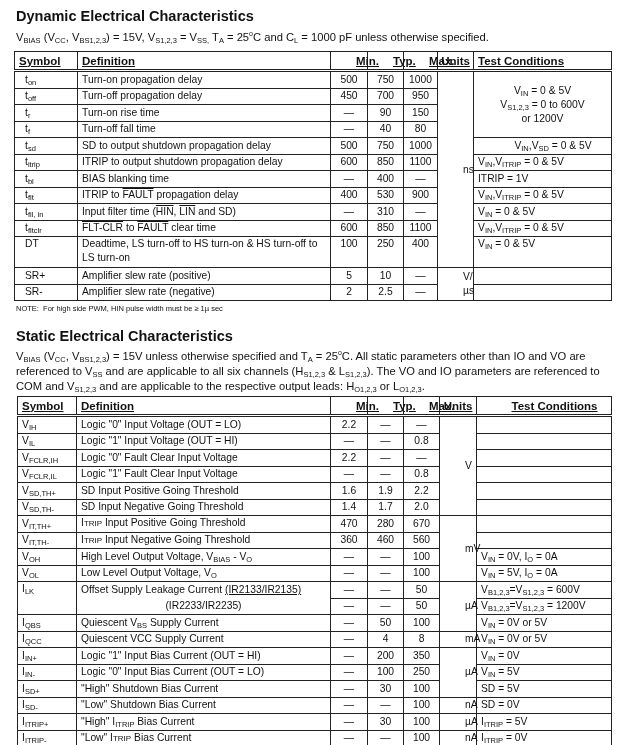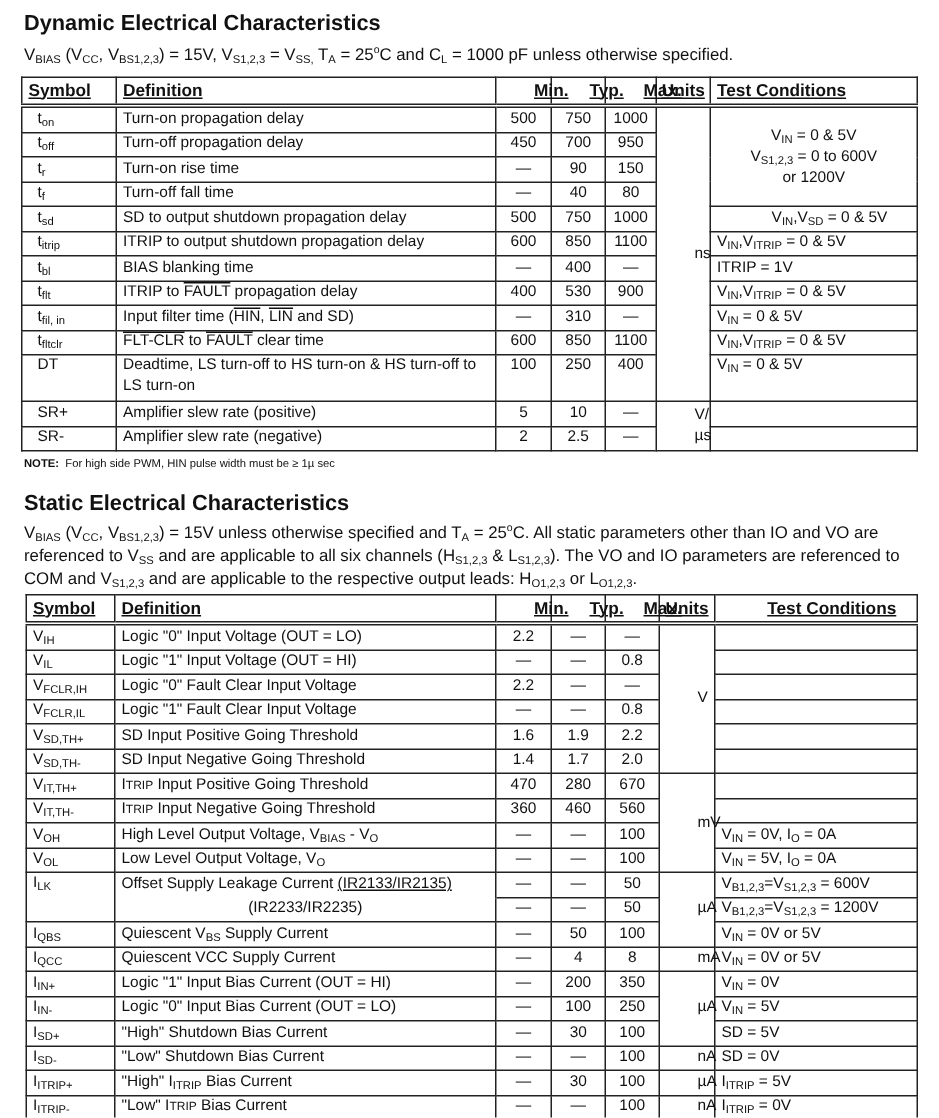--- a/index.html
+++ b/index.html
@@ -1,21 +1,21 @@
 <!DOCTYPE html>
 <html><head>
 <meta charset="utf-8">
 <style>
   html, body { margin:0; padding:0; background:#ffffff; }
   body { width:626px; height:745px; position:relative; overflow:hidden;
          font-family:"Liberation Sans", sans-serif; color:#111; }
   .sec-title { position:absolute; left:16px; font-weight:bold; font-size:14.5px; }
   .sec-desc { position:absolute; left:16px; font-size:11.2px; line-height:15px; width:600px; }
   .note { position:absolute; left:16px; top:304px; font-size:7.5px; }
-  .note b { font-weight:bold;margin-top:48px; }
+  .note b { font-weight:normal;margin-top:48px; }
   table { position:absolute; border-collapse:collapse; font-size:10.3px; table-layout:fixed; }
   td, th { border:1px solid #222; padding:0 4px; height:15.5px; line-height:14px; vertical-align:middle; }
   th { font-weight:bold; font-size:11.5px; text-align:left; height:17px; border-bottom:3px double #222;text-decoration:underline; }
   .c { text-align:center;padding-left:25px; }
   td.num { text-align:center; }
   td.sym { padding-left:6px; }
   .noline-tb { border-top:none; border-bottom:none; }
   sub { font-size:7.5px; vertical-align:-2px; line-height:0; }
   .dyn td.sym { padding-left:10px; }
   .tc-multi { line-height:14px; text-align:center; }

